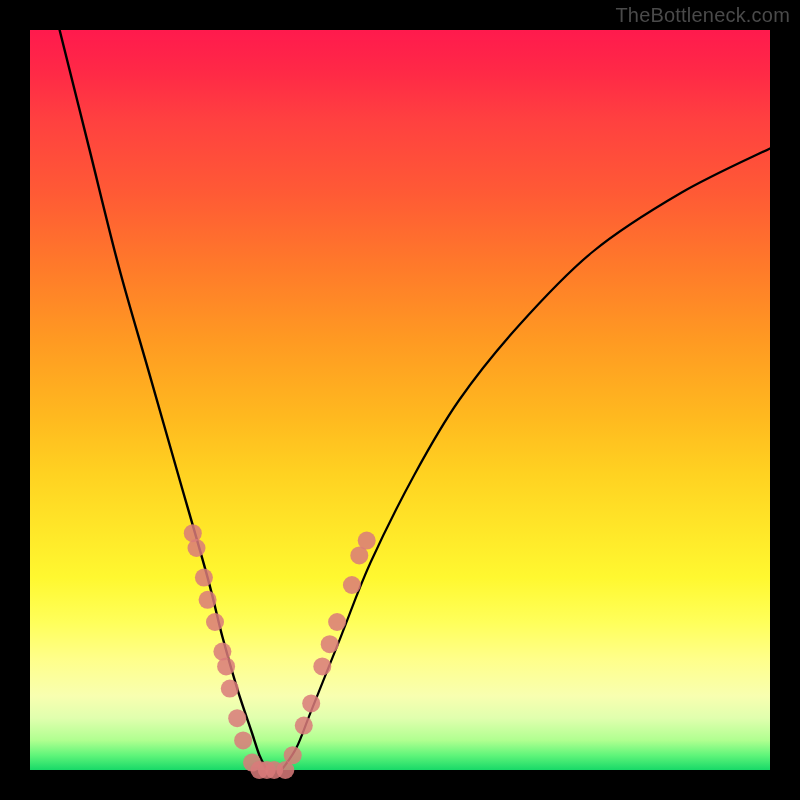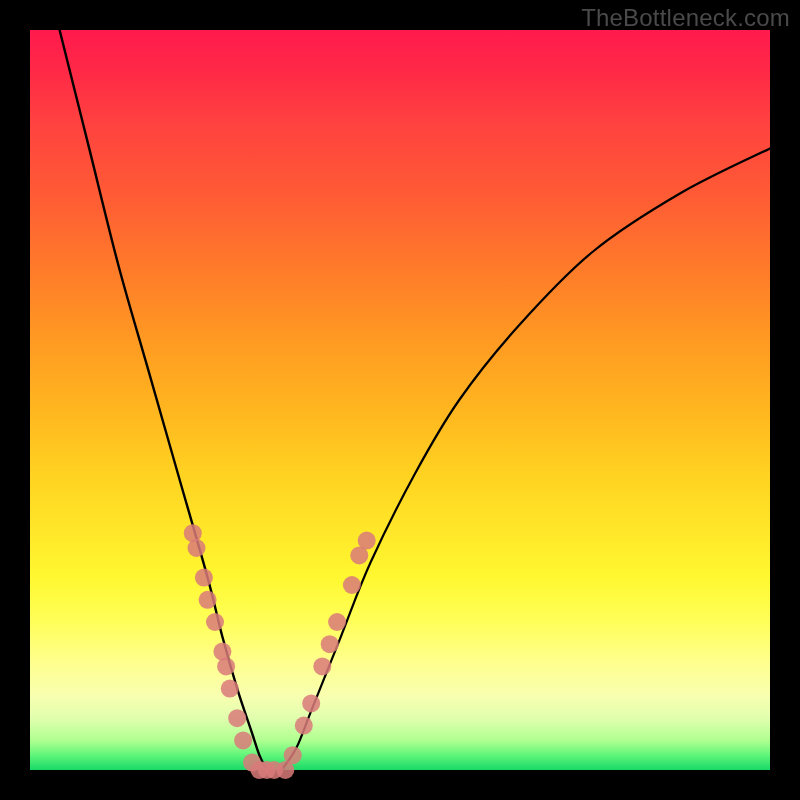--- a/index.html
+++ b/index.html
@@ -44,21 +44,21 @@
       #b0ff90 96%,
       #60f57a 98%,
       #18d968 100%
     );
   }
   .watermark {
     position: absolute;
     top: 4px;
     right: 10px;
     color: #4a4a4a;
-    font-size: 24px;
+    font-size: 20px;
     letter-spacing: 0.2px;
     user-select: none;
   }
   svg.curve {
     position: absolute;
     left: 0;
     top: 0;
     width: 740px;
     height: 740px;
     overflow: visible;

